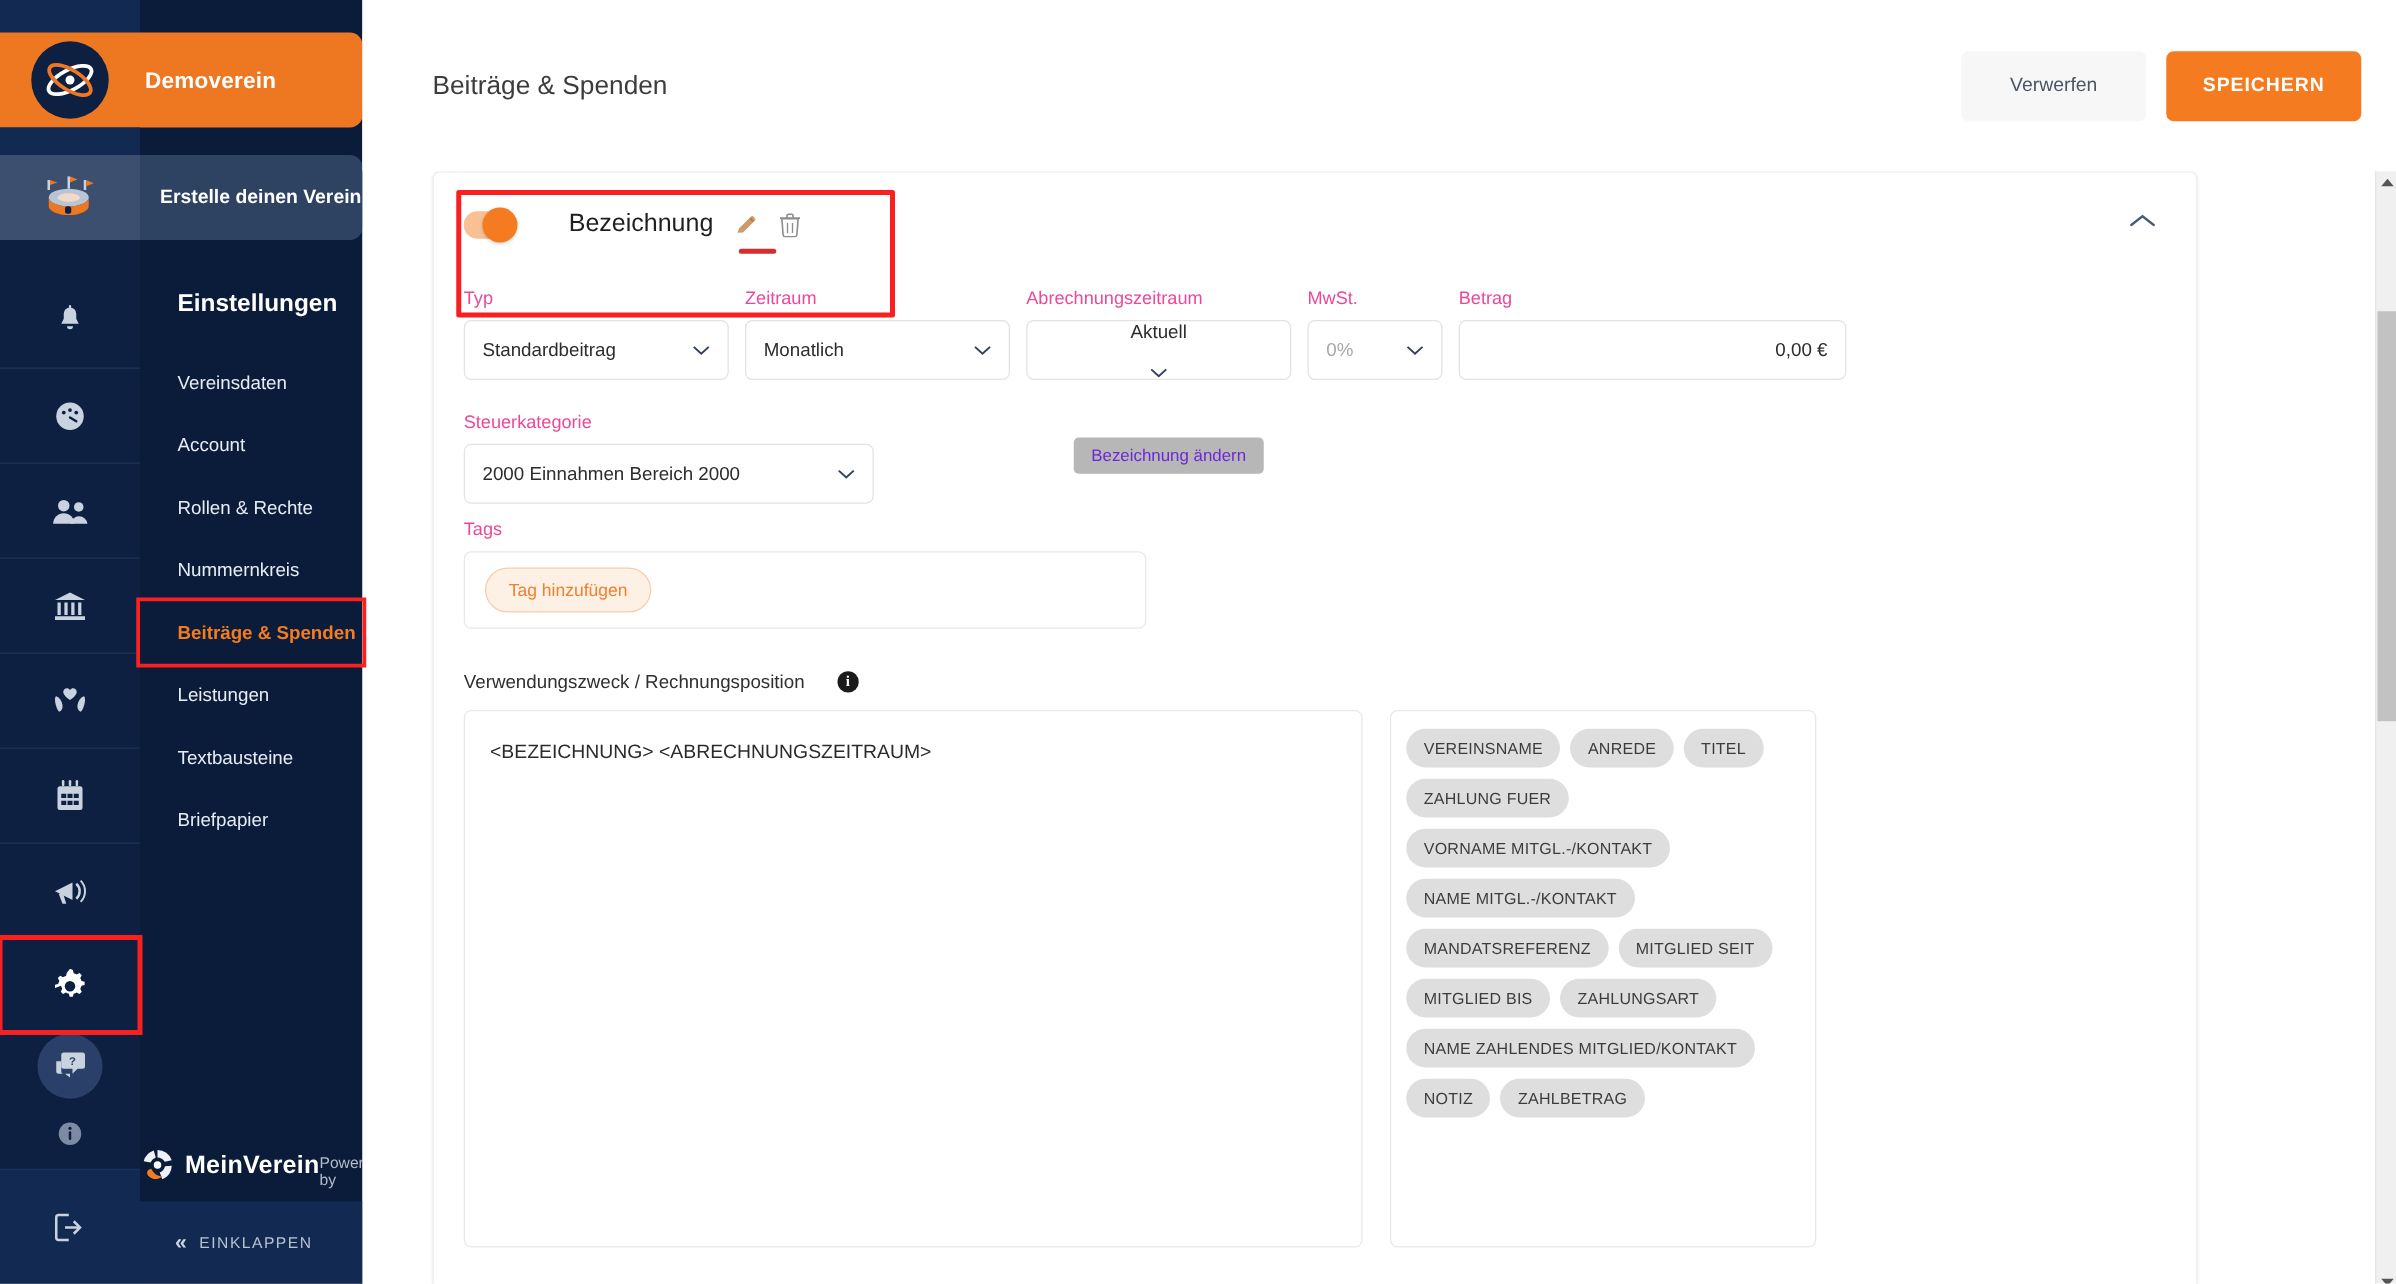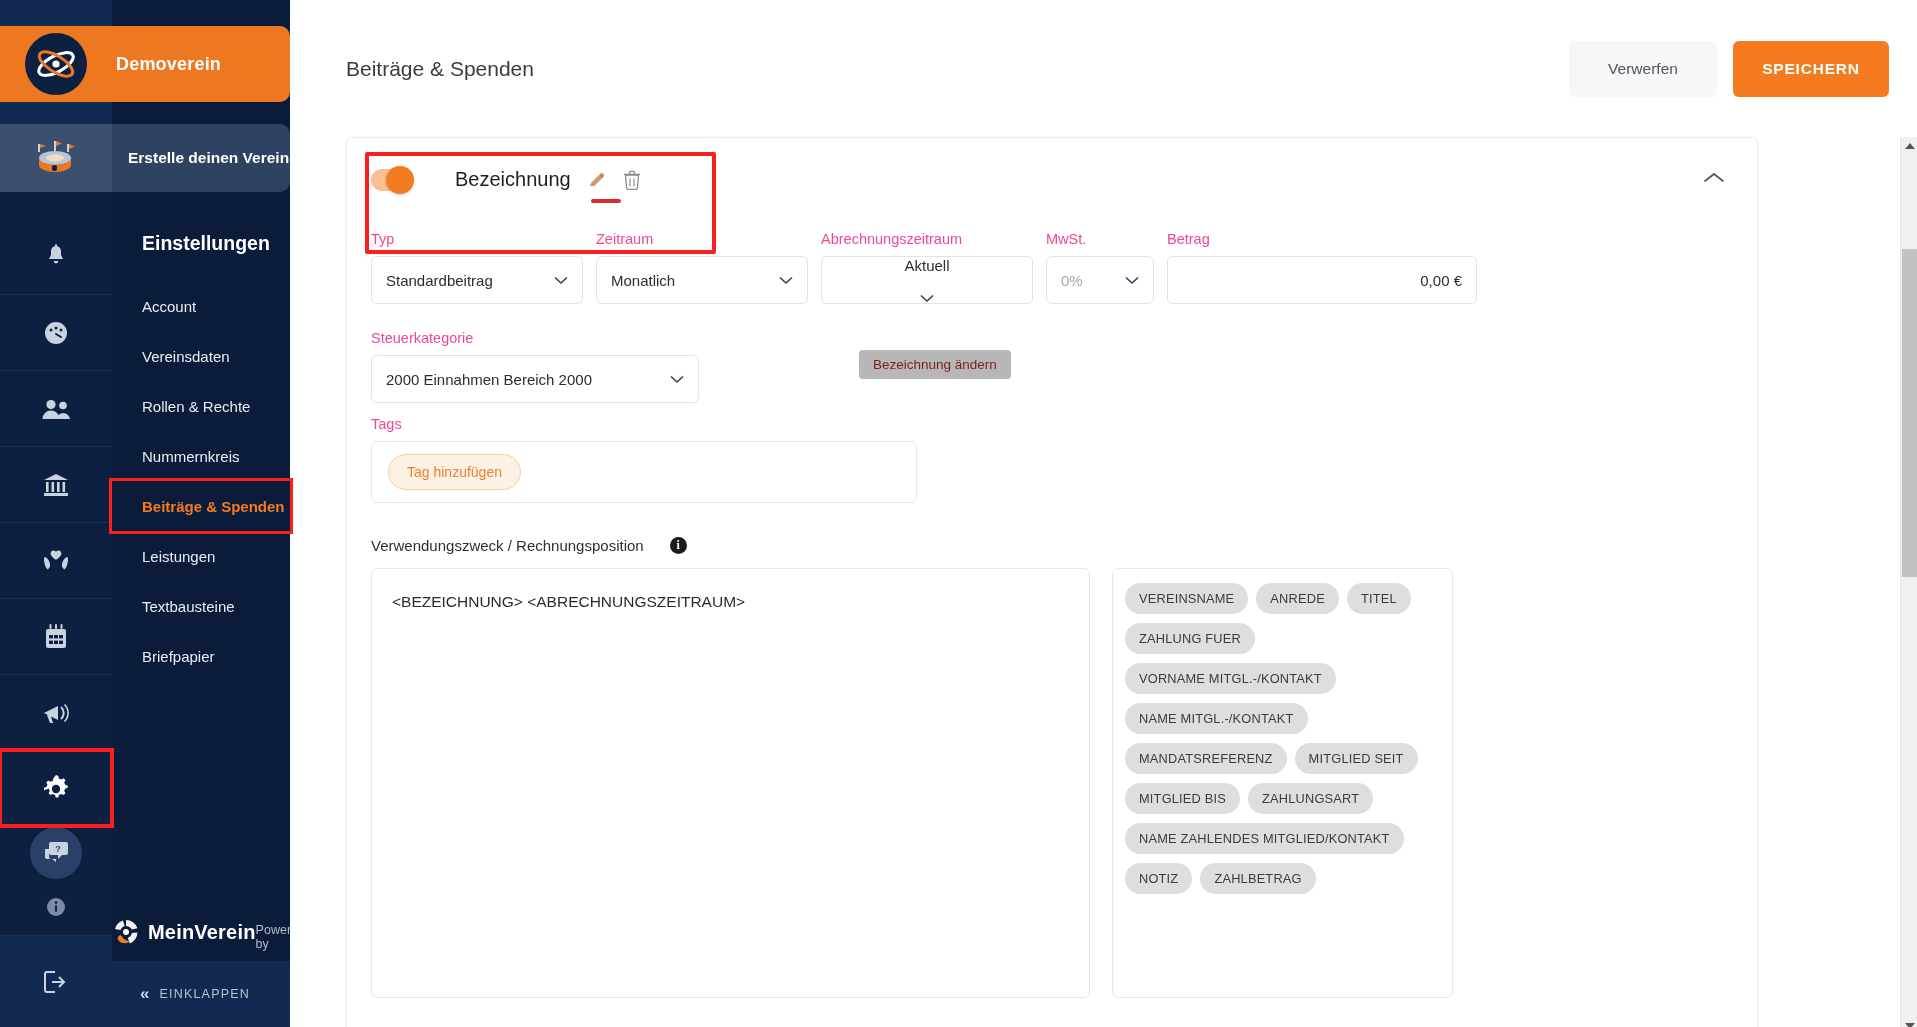--- a/index.html
+++ b/index.html
@@ -208,21 +208,21 @@
     margin-left: 16px; cursor:pointer; position: relative;
     display:inline-flex; align-items:center;
   }
   .pencil-underline {
     position:absolute; left: 4px; bottom: -13px;
     width: 30px; height: 4px; background:#d92c2c; border-radius:2px;
   }
   .tooltip {
     position:absolute;
     left: 512px; top: 212px;
-    background: #b7b7b7; color:#7f1d1d;
+    background: #b7b7b7; color:#6d28d9;
     font-size: 13.5px;
     padding: 7px 14px; border-radius: 4px;
     white-space: nowrap;
     z-index: 7;
   }
   .collapse-chev {
     margin-left:auto; cursor:pointer; padding-right: 8px;
   }
 
   .form-grid {
@@ -454,24 +454,24 @@
     <div class="nav-gap1"></div>
     <div class="nav-club">
       <span class="nav-club-text">Erstelle deinen Verein</span>
     </div>
     <div class="nav-gap2"></div>
 
     <div class="nav-section-title">Einstellungen</div>
 
     <div class="nav-list">
       <div class="nav-item">
+        <span>Vereinsdaten</span>
+      </div>
+      <div class="nav-item">
         <span>Account</span>
-      </div>
-      <div class="nav-item">
-        <span>Vereinsdaten</span>
       </div>
       <div class="nav-item">
         <span>Rollen &amp; Rechte</span>
       </div>
       <div class="nav-item">
         <span>Nummernkreis</span>
       </div>
       <div class="nav-item selected hl">
         <span>Beiträge &amp; Spenden</span>
       </div>

